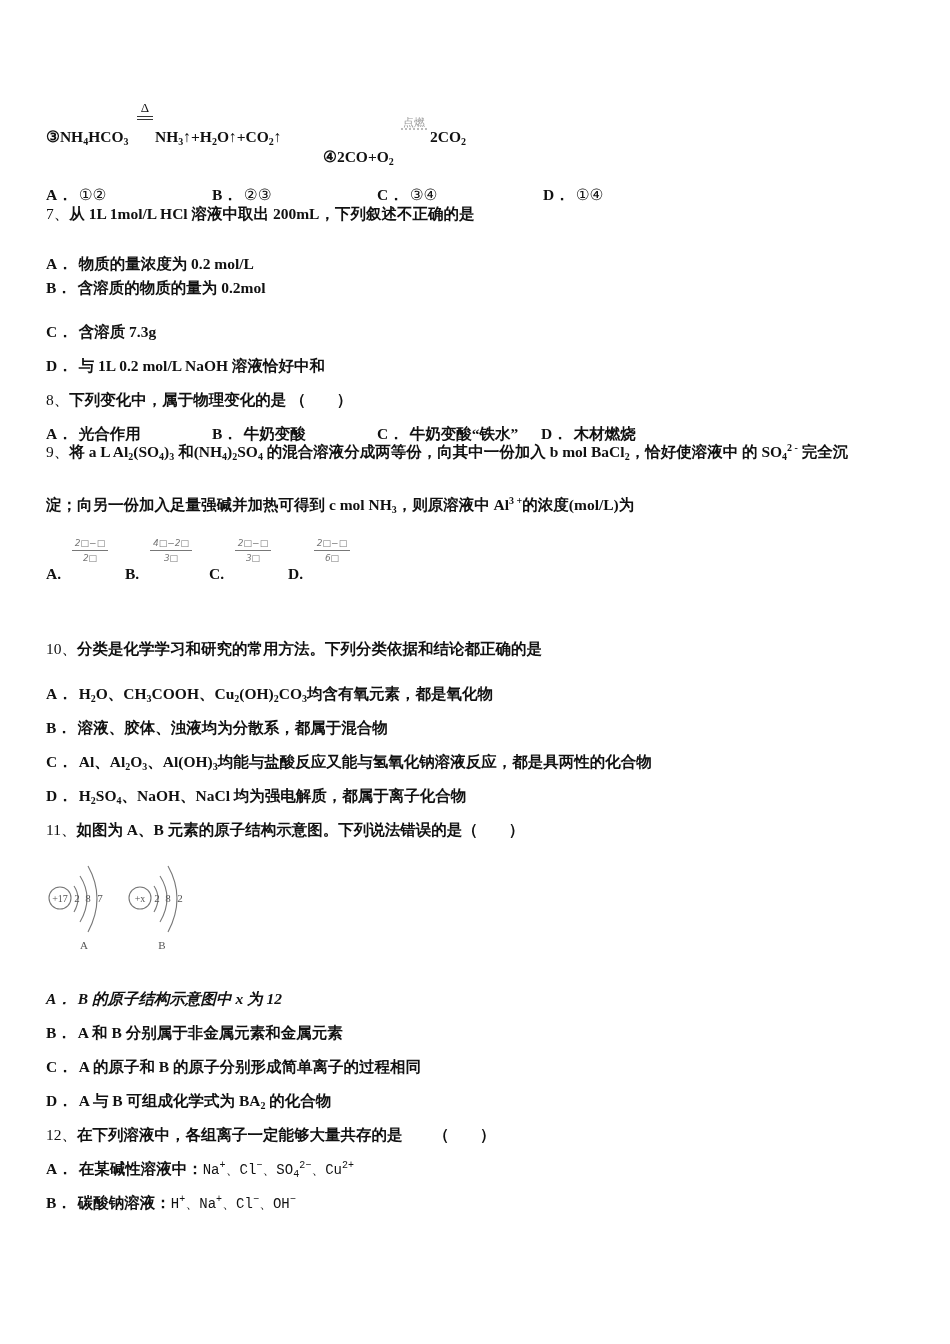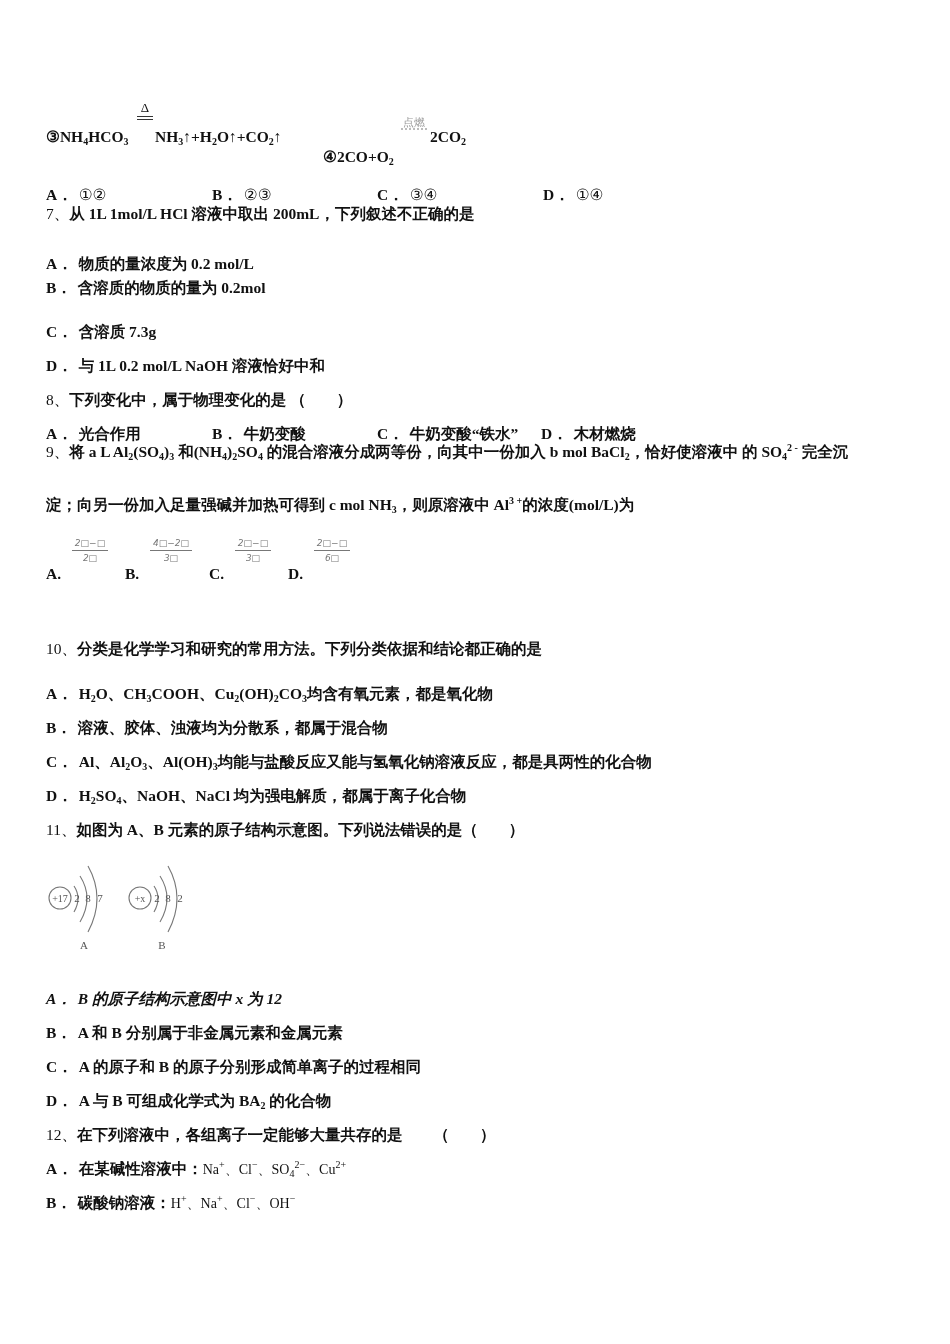--- a/index.html
+++ b/index.html
@@ -4,21 +4,21 @@
 <style>
   html, body { margin: 0; padding: 0; background: #ffffff; }
   body { width: 950px; height: 1344px; position: relative; overflow: hidden;
          font-family: "Liberation Serif", "DejaVu Serif", serif; color: #111; }
   .line { position: absolute; left: 46px; font-size: 15.5px; white-space: nowrap; line-height: 20px; }
   .b { font-weight: bold; }
   .opt-label { font-weight: bold; margin-right: 6px; }
   .qnum { font-weight: normal; }
   sub { font-size: 10px; vertical-align: -3px; line-height: 0; }
   sup { font-size: 10px; vertical-align: 6px; line-height: 0; }
-  .mono { font-family: Liberation Serif, serif; font-size: 14px; }
+  .mono { font-family: Liberation Mono, monospace; font-size: 14px; }
   .cond { position: absolute; font-size: 13px; text-align: center; }
   .delta { left: 137px; top: 101px; width: 16px; line-height: 14px; }
   .delta .eq { display: block; border-top: 1px solid #333; border-bottom: 1px solid #333; height: 2px; margin-top: 1px; }
   .ignite { left: 401px; top: 117px; width: 26px; font-size: 11px; color: #999; line-height: 10px; }
   .ignite .ul { display: block; border-bottom: 2px dotted #bbb; margin-top: 1px; }
   .frac { position: absolute; text-align: center; font-family: "DejaVu Sans", sans-serif;
           font-style: italic; font-size: 9px; color: #777; line-height: 11px; }
   .frac .num { display: block; border-bottom: 1px solid #777; padding: 0 2px 1px; }
   .frac .den { display: block; padding-top: 2px; }
   .diagram { position: absolute; left: 46px; top: 856px; width: 150px; height: 100px; }

